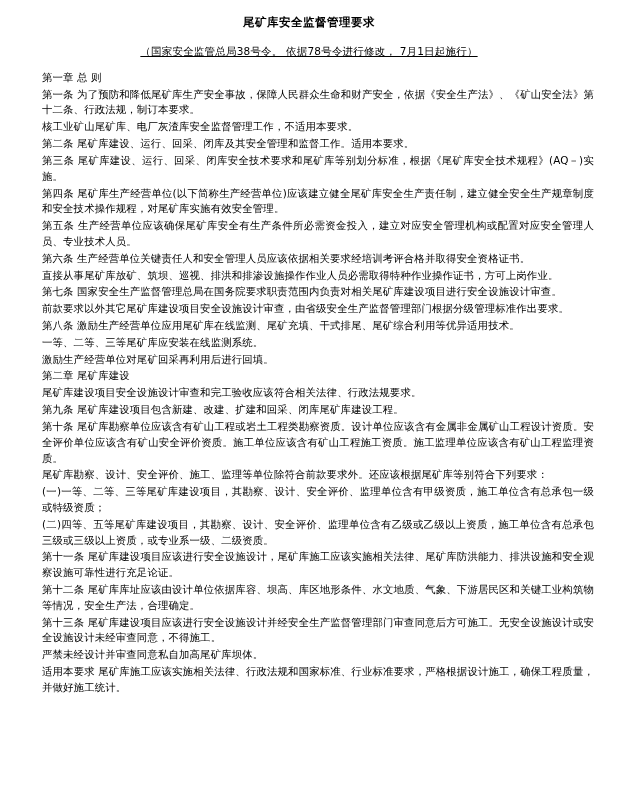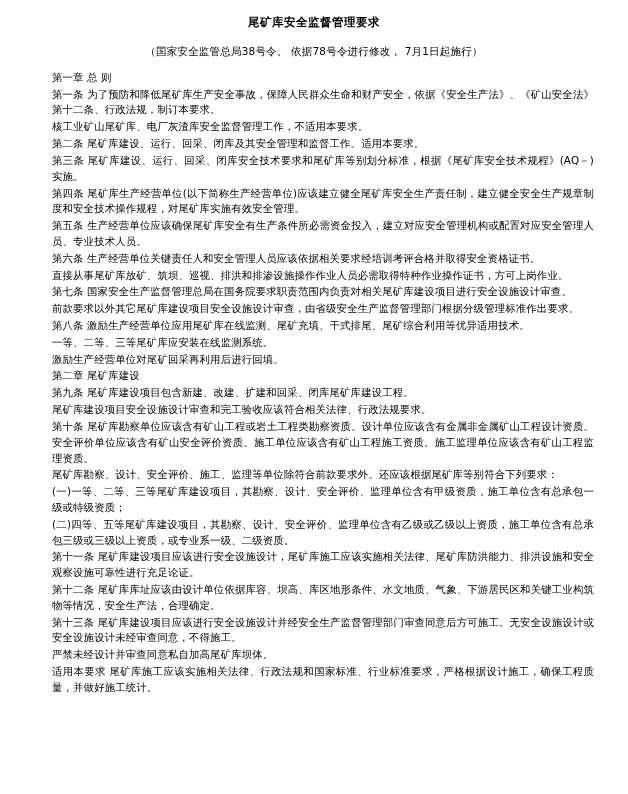--- a/index.html
+++ b/index.html
@@ -11,37 +11,38 @@
     height: 794px;
     background: #ffffff;
     font-family: "DejaVu Sans", "Liberation Sans", sans-serif;
     color: #000000;
     overflow: hidden;
   }
   .page {
     width: 628px;
     height: 794px;
     box-sizing: border-box;
-    padding: 10px 34px 0 34px;
+    padding: 10px 34px 0 24px;
     position: relative;
   }
   .doc-title {
     text-align: center;
     font-size: 11.5px;
     font-weight: bold;
     letter-spacing: 0.5px;
     margin: 4px 0 14px 0;
     line-height: 1.4;
   }
   .doc-subtitle {
     text-align: center;
     font-size: 10.5px;
     margin: 0 0 10px 0;
     line-height: 1.5;
     letter-spacing: 0.2px;
+    text-decoration: underline;
   }
   .para {
     font-size: 10.4px;
     line-height: 1.52;
     margin: 0 0 1px 18px;
     text-align: justify;
     letter-spacing: 0.15px;
     word-break: break-all;
   }
 </style>
@@ -60,22 +61,22 @@
     <p class="para">第四条 尾矿库生产经营单位(以下简称生产经营单位)应该建立健全尾矿库安全生产责任制，建立健全安全生产规章制度和安全技术操作规程，对尾矿库实施有效安全管理。</p>
     <p class="para">第五条 生产经营单位应该确保尾矿库安全有生产条件所必需资金投入，建立对应安全管理机构或配置对应安全管理人员、专业技术人员。</p>
     <p class="para">第六条 生产经营单位关键责任人和安全管理人员应该依据相关要求经培训考评合格并取得安全资格证书。</p>
     <p class="para">直接从事尾矿库放矿、筑坝、巡视、排洪和排渗设施操作作业人员必需取得特种作业操作证书，方可上岗作业。</p>
     <p class="para">第七条 国家安全生产监督管理总局在国务院要求职责范围内负责对相关尾矿库建设项目进行安全设施设计审查。</p>
     <p class="para">前款要求以外其它尾矿库建设项目安全设施设计审查，由省级安全生产监督管理部门根据分级管理标准作出要求。</p>
     <p class="para">第八条 激励生产经营单位应用尾矿库在线监测、尾矿充填、干式排尾、尾矿综合利用等优异适用技术。</p>
     <p class="para">一等、二等、三等尾矿库应安装在线监测系统。</p>
     <p class="para">激励生产经营单位对尾矿回采再利用后进行回填。</p>
     <p class="para">第二章 尾矿库建设</p>
+    <p class="para">尾矿库建设项目安全设施设计审查和完工验收应该符合相关法律、行政法规要求。</p>
     <p class="para">第九条 尾矿库建设项目包含新建、改建、扩建和回采、闭库尾矿库建设工程。</p>
-    <p class="para">尾矿库建设项目安全设施设计审查和完工验收应该符合相关法律、行政法规要求。</p>
     <p class="para">第十条 尾矿库勘察单位应该含有矿山工程或岩土工程类勘察资质。设计单位应该含有金属非金属矿山工程设计资质。安全评价单位应该含有矿山安全评价资质。施工单位应该含有矿山工程施工资质。施工监理单位应该含有矿山工程监理资质。</p>
     <p class="para">尾矿库勘察、设计、安全评价、施工、监理等单位除符合前款要求外。还应该根据尾矿库等别符合下列要求：</p>
     <p class="para">(一)一等、二等、三等尾矿库建设项目，其勘察、设计、安全评价、监理单位含有甲级资质，施工单位含有总承包一级或特级资质；</p>
     <p class="para">(二)四等、五等尾矿库建设项目，其勘察、设计、安全评价、监理单位含有乙级或乙级以上资质，施工单位含有总承包三级或三级以上资质，或专业系一级、二级资质。</p>
     <p class="para">第十一条 尾矿库建设项目应该进行安全设施设计，尾矿库施工应该实施相关法律、尾矿库防洪能力、排洪设施和安全观察设施可靠性进行充足论证。</p>
     <p class="para">第十二条 尾矿库库址应该由设计单位依据库容、坝高、库区地形条件、水文地质、气象、下游居民区和关键工业构筑物等情况，安全生产法，合理确定。</p>
     <p class="para">第十三条 尾矿库建设项目应该进行安全设施设计并经安全生产监督管理部门审查同意后方可施工。无安全设施设计或安全设施设计未经审查同意，不得施工。</p>
     <p class="para">严禁未经设计并审查同意私自加高尾矿库坝体。</p>
     <p class="para">适用本要求 尾矿库施工应该实施相关法律、行政法规和国家标准、行业标准要求，严格根据设计施工，确保工程质量，并做好施工统计。</p>
   </div>

